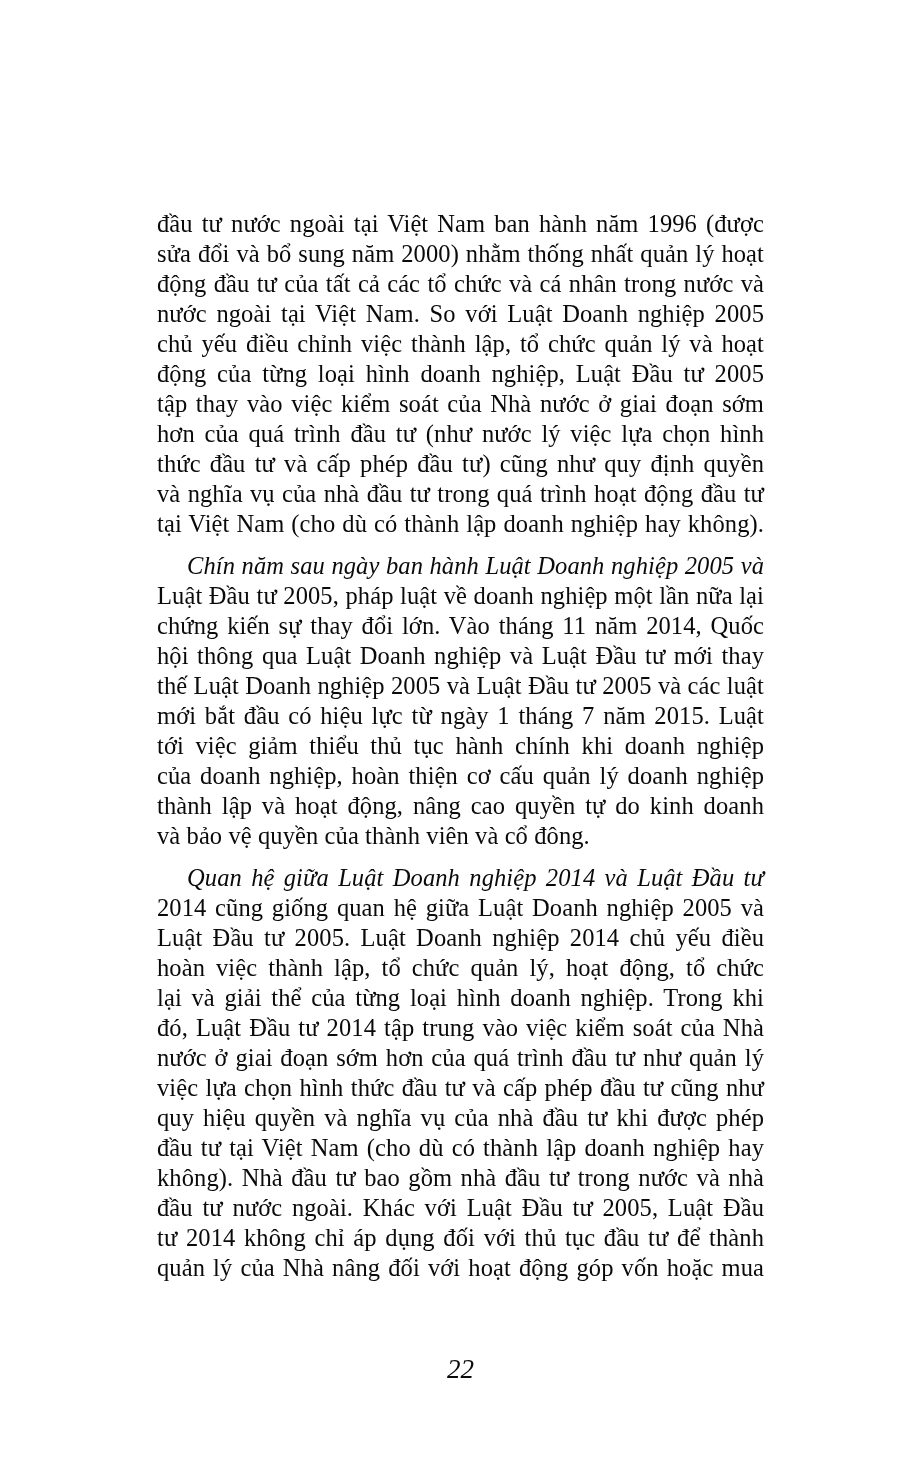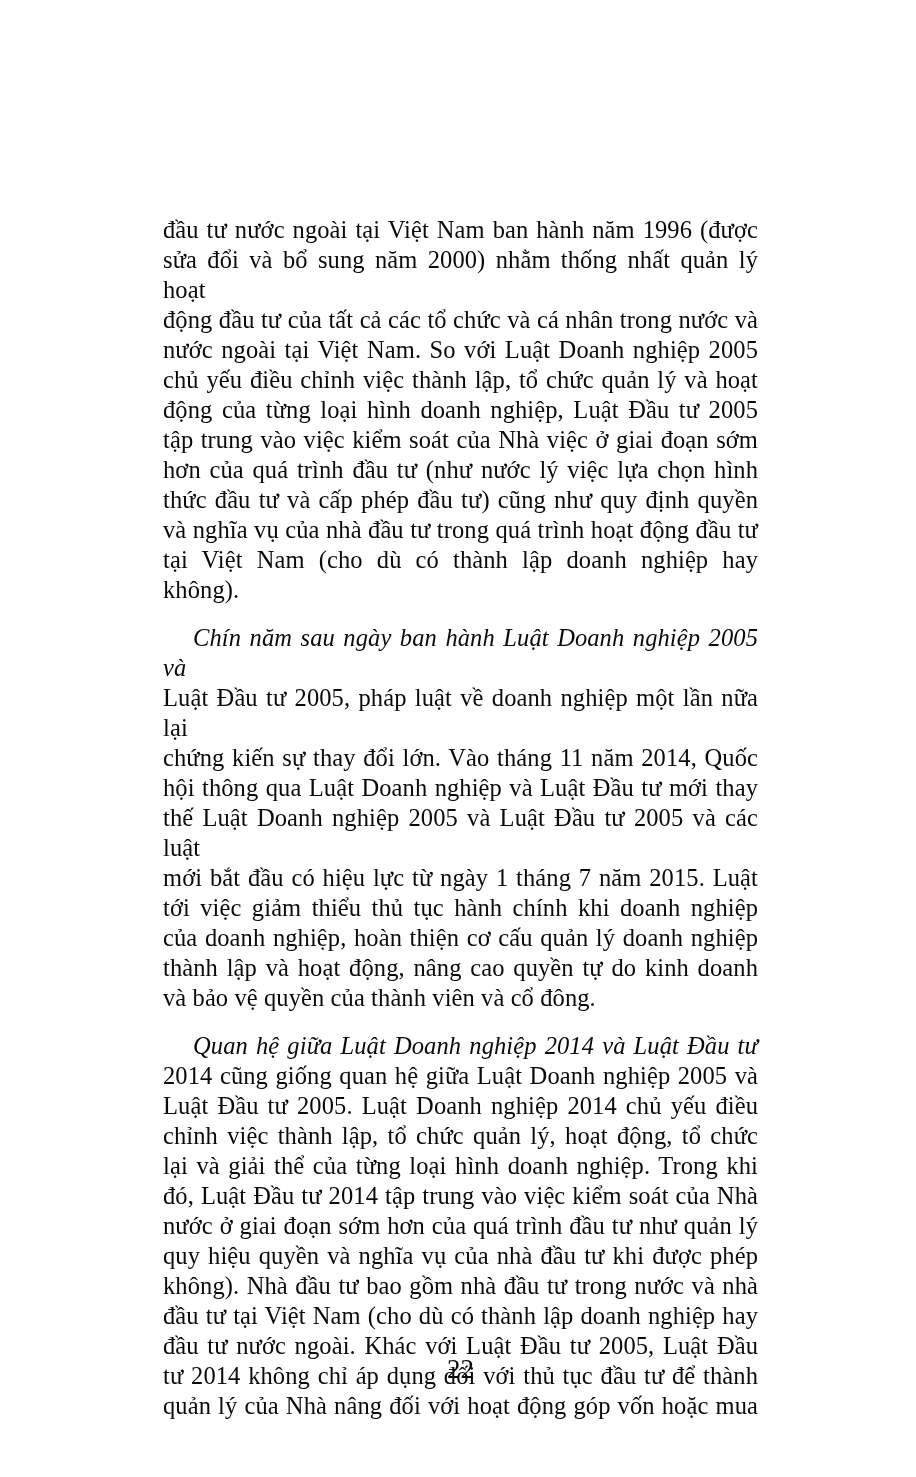--- a/index.html
+++ b/index.html
@@ -16,21 +16,21 @@
     font-family: "Liberation Serif", "DejaVu Serif", serif;
     overflow: hidden;
   }
   .text-block {
     position: absolute;
     left: 145px;
     top: 197px;
     width: 631px;
   }
   .para {
-    margin: 18px;
+    margin: 12px;
     padding: 0;
   }
   .line {
     font-size: 24.5px;
     line-height: 30px;
     text-align: justify;
     text-align-last: justify;
     letter-spacing: 0.1px;
   }
   .line.last {
@@ -42,35 +42,36 @@
   }
   .page-number {
     position: absolute;
     left: 145px;
     top: 1353px;
     width: 631px;
     text-align: center;
     font-size: 27px;
     line-height: 32px;
     color: #0a0a0a;
+    font-style: italic;
   }
 </style>
 </head>
 <body>
 
 <div class="page">
   <div class="text-block">
       <div class="para">
         <div class="line">đầu tư nước ngoài tại Việt Nam ban hành năm 1996 (được</div>
         <div class="line">sửa đổi và bổ sung năm 2000) nhằm thống nhất quản lý hoạt</div>
         <div class="line">động đầu tư của tất cả các tổ chức và cá nhân trong nước và</div>
         <div class="line">nước ngoài tại Việt Nam. So với Luật Doanh nghiệp 2005</div>
         <div class="line">chủ yếu điều chỉnh việc thành lập, tổ chức quản lý và hoạt</div>
         <div class="line">động của từng loại hình doanh nghiệp, Luật Đầu tư 2005</div>
-        <div class="line">tập trung vào việc kiểm soát của Nhà việc ở giai đoạn sớm</div>
+        <div class="line">tập thay vào việc kiểm soát của Nhà nước ở giai đoạn sớm</div>
         <div class="line">hơn của quá trình đầu tư (như nước lý việc lựa chọn hình</div>
         <div class="line">thức đầu tư và cấp phép đầu tư) cũng như quy định quyền</div>
         <div class="line">và nghĩa vụ của nhà đầu tư trong quá trình hoạt động đầu tư</div>
         <div class="line">tại Việt Nam (cho dù có thành lập doanh nghiệp hay không).</div>
       </div>
       <div class="para indented">
         <div class="line">Chín năm sau ngày ban hành Luật Doanh nghiệp 2005 và</div>
         <div class="line">Luật Đầu tư 2005, pháp luật về doanh nghiệp một lần nữa lại</div>
         <div class="line">chứng kiến sự thay đổi lớn. Vào tháng 11 năm 2014, Quốc</div>
         <div class="line">hội thông qua Luật Doanh nghiệp và Luật Đầu tư mới thay</div>
@@ -78,26 +79,27 @@
         <div class="line">mới bắt đầu có hiệu lực từ ngày 1 tháng 7 năm 2015. Luật</div>
         <div class="line">tới việc giảm thiểu thủ tục hành chính khi doanh nghiệp</div>
         <div class="line">của doanh nghiệp, hoàn thiện cơ cấu quản lý doanh nghiệp</div>
         <div class="line">thành lập và hoạt động, nâng cao quyền tự do kinh doanh</div>
         <div class="line last">và bảo vệ quyền của thành viên và cổ đông.</div>
       </div>
       <div class="para indented">
         <div class="line">Quan hệ giữa Luật Doanh nghiệp 2014 và Luật Đầu tư</div>
         <div class="line">2014 cũng giống quan hệ giữa Luật Doanh nghiệp 2005 và</div>
         <div class="line">Luật Đầu tư 2005. Luật Doanh nghiệp 2014 chủ yếu điều</div>
-        <div class="line">chỉnh việc thành lập, tổ chức quản lý, hoạt động, tổ chức</div>
+        <div class="line">hoàn việc thành lập, tổ chức quản lý, hoạt động, tổ chức</div>
         <div class="line">lại và giải thể của từng loại hình doanh nghiệp. Trong khi</div>
         <div class="line">đó, Luật Đầu tư 2014 tập trung vào việc kiểm soát của Nhà</div>
         <div class="line">nước ở giai đoạn sớm hơn của quá trình đầu tư như quản lý</div>
+        <div class="line">việc lựa chọn hình thức đầu tư và cấp phép đầu tư cũng như</div>
         <div class="line">quy hiệu quyền và nghĩa vụ của nhà đầu tư khi được phép</div>
+        <div class="line">đầu tư tại Việt Nam (cho dù có thành lập doanh nghiệp hay</div>
         <div class="line">không). Nhà đầu tư bao gồm nhà đầu tư trong nước và nhà</div>
-        <div class="line">đầu tư tại Việt Nam (cho dù có thành lập doanh nghiệp hay</div>
         <div class="line">đầu tư nước ngoài. Khác với Luật Đầu tư 2005, Luật Đầu</div>
         <div class="line">tư 2014 không chỉ áp dụng đối với thủ tục đầu tư để thành</div>
         <div class="line">quản lý của Nhà nâng đối với hoạt động góp vốn hoặc mua</div>
       </div>
     </div>
   <div class="page-number">22</div>
 </div>
 
 </body></html>

